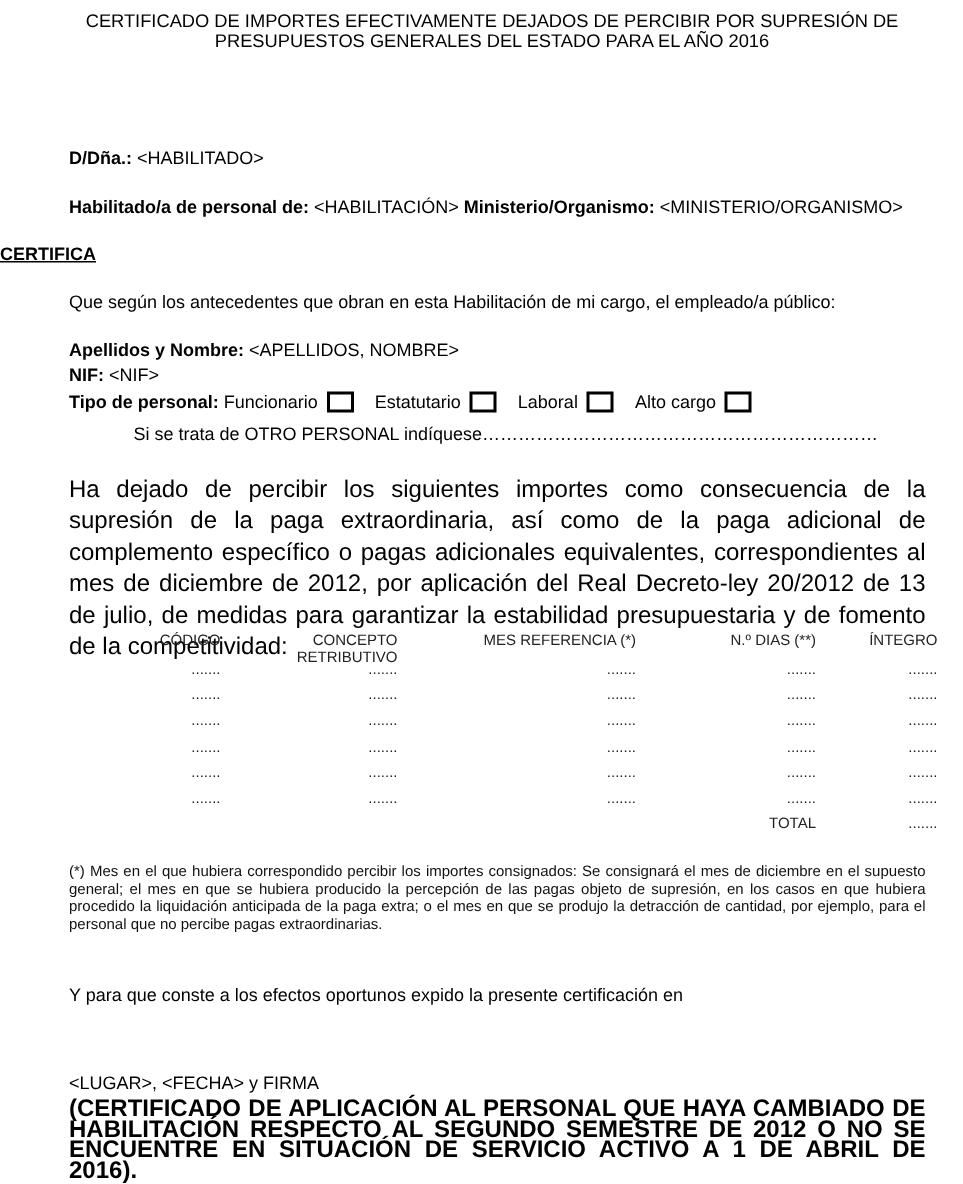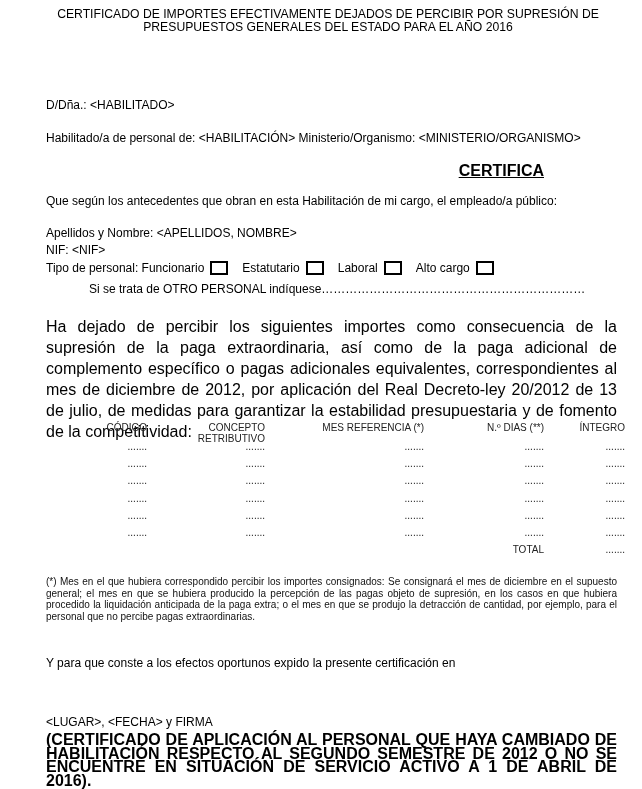--- a/index.html
+++ b/index.html
@@ -1,22 +1,22 @@
 <!DOCTYPE html>
 <html><head>
 <meta charset="utf-8">
 <style>
   html, body { margin: 0; padding: 0; background: #ffffff; }
   body { width: 642px; height: 789px; position: relative; overflow: hidden;
          font-family: "Liberation Sans", sans-serif; color: #000; }
   .abs { position: absolute; }
   .title { left: 40px; top: 8px; width: 576px; text-align: center; font-size: 12.2px; line-height: 13.4px; }
   .line { left: 46px; font-size: 12px; line-height: 14px; white-space: nowrap; }
-  .b { font-weight: normal; }
-  .certifica { left: 0; width: 544px; top: 162px; text-align: right; font-weight: bold; text-decoration: underline; font-size: 16px; }
+  .b { font-weight: bold; }
+  .certifica { left: 0; width: 544px; top: 162px; text-align: left; font-weight: bold; text-decoration: underline; font-size: 12px; }
   .cb { display: inline-block; width: 18px; height: 14px; border: 2px solid #000; vertical-align: -3px; margin: 0 14px 0 6px; box-sizing: border-box; }
   .para { left: 46px; width: 571px; top: 316px; font-size: 16px; line-height: 21px; text-align: justify; }
   .tbl { font-size: 10px; color: #222; }
   .tbl .c { position: absolute; text-align: right; }
   .notes { left: 46px; width: 571px; top: 576px; font-size: 10px; line-height: 11.7px; color: #111; text-align: justify; }
   .final { left: 46px; width: 571px; top: 733px; font-size: 16px; line-height: 13.5px; font-weight: bold; text-align: justify; }
 </style>
 </head>
 <body>
 

